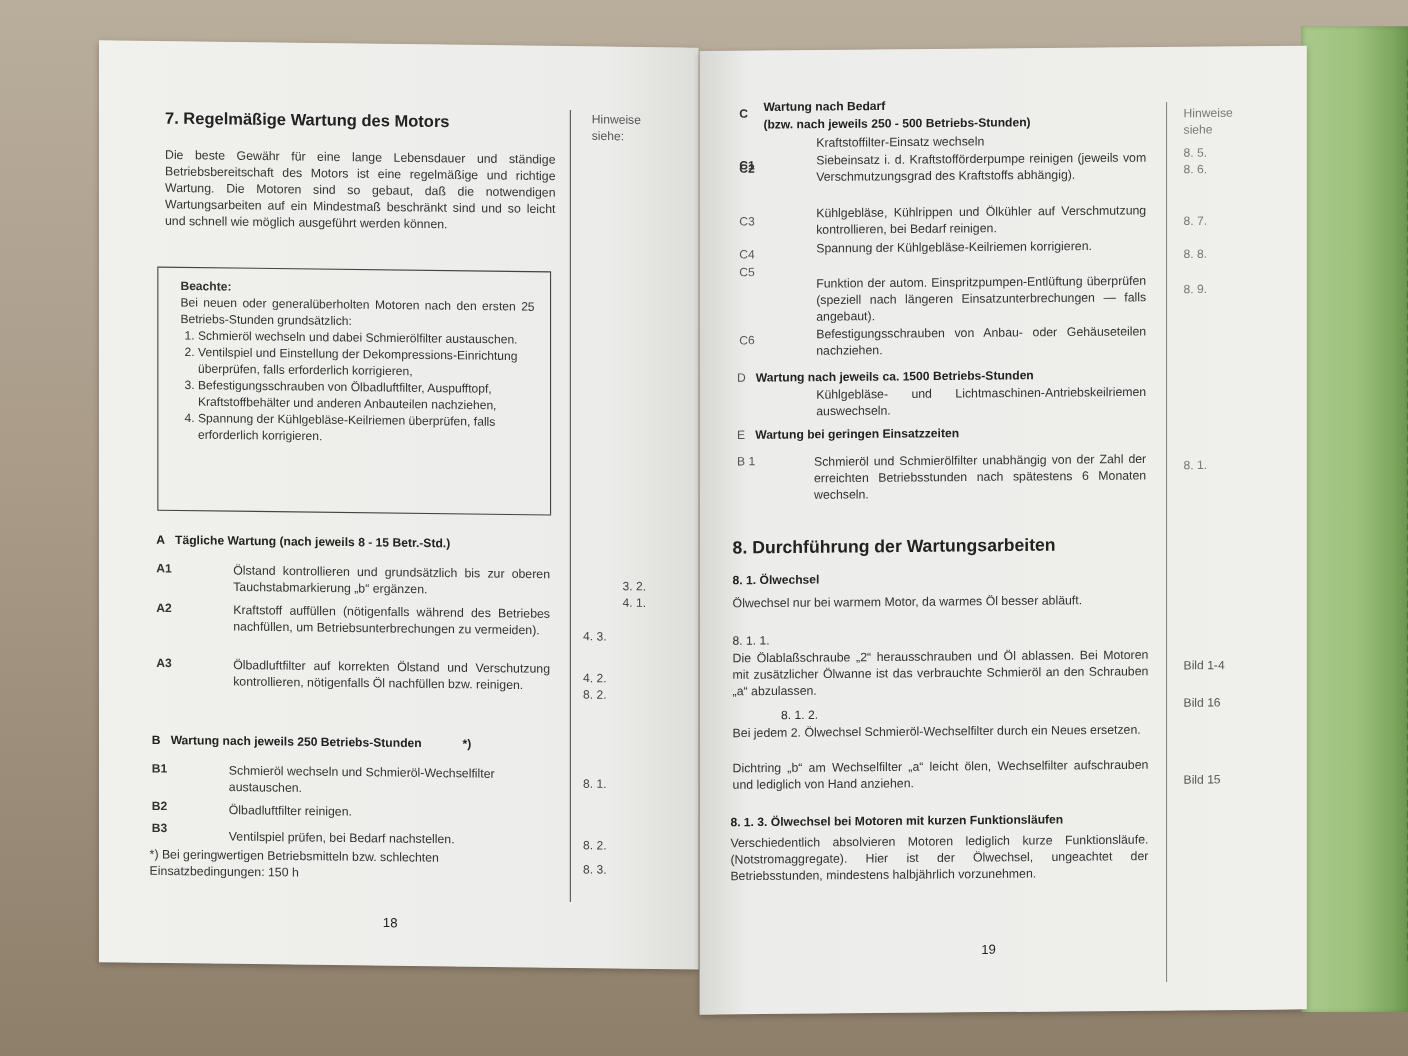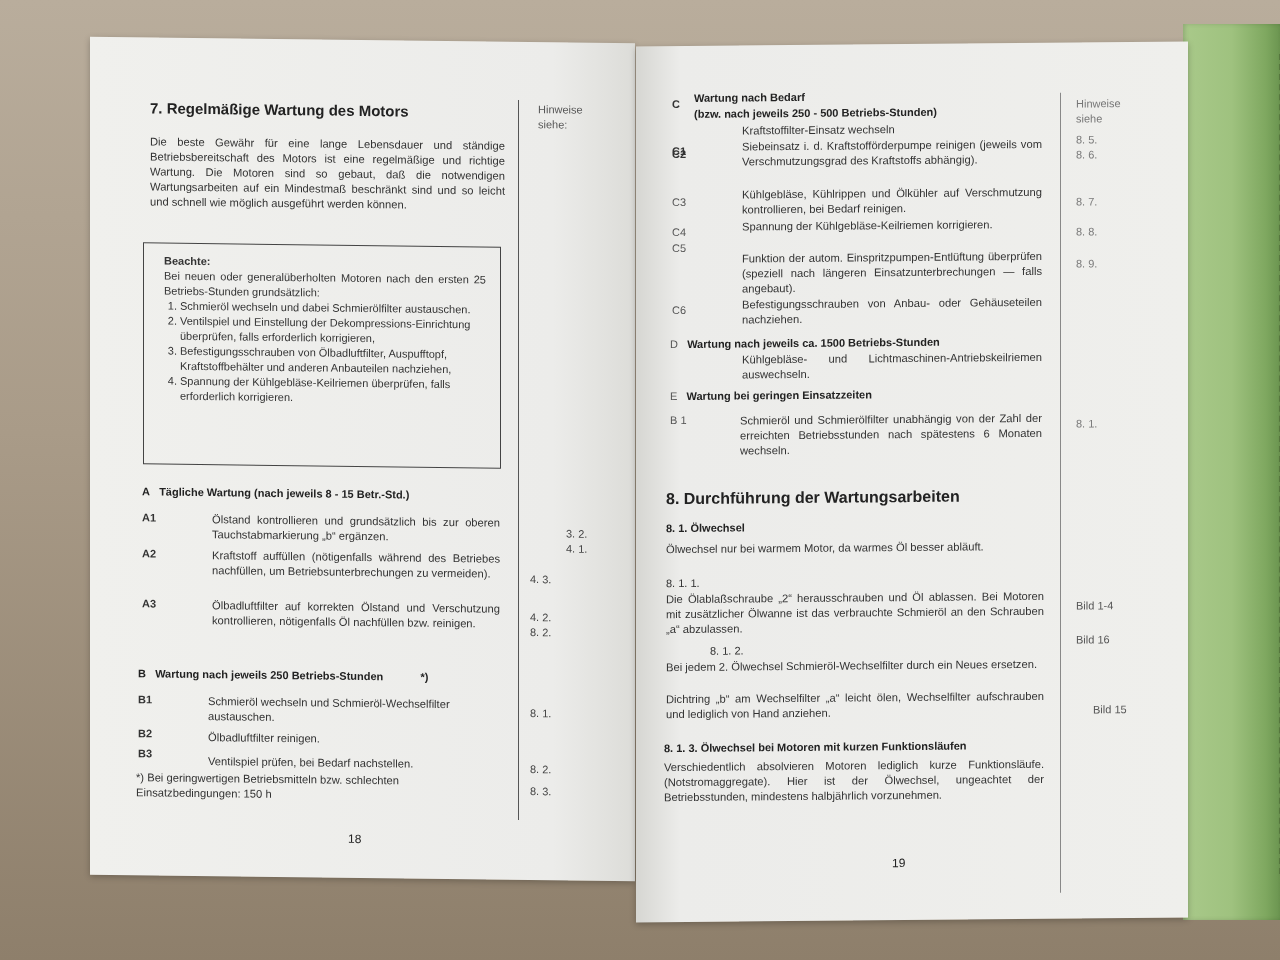--- a/index.html
+++ b/index.html
@@ -178,19 +178,19 @@
   <div class="abs body" style="left:30px;top:496px;width:378px;">Ölwechsel nur bei warmem Motor, da warmes Öl besser abläuft.</div>
 
   <div class="abs small" style="left:30px;top:530px;">8. 1. 1.</div>
   <div class="abs body" style="left:30px;top:546px;width:378px;">Die Ölablaßschraube „2“ herausschrauben und Öl ablassen. Bei Motoren mit zusätzlicher Ölwanne ist das verbrauchte Schmieröl an den Schrauben „a“ abzulassen.</div>
   <div class="abs ref" style="left:440px;top:556px;color:#555;">Bild 1-4</div>
   <div class="abs ref" style="left:440px;top:590px;color:#555;">Bild 16</div>
 
   <div class="abs small" style="left:30px;top:598px;margin-left:44px;">8. 1. 2.</div>
   <div class="abs body" style="left:30px;top:614px;width:378px;">Bei jedem 2. Ölwechsel Schmieröl-Wechselfilter durch ein Neues ersetzen.</div>
   <div class="abs body" style="left:30px;top:646px;width:378px;">Dichtring „b“ am Wechselfilter „a“ leicht ölen, Wechselfilter aufschrauben und lediglich von Hand anziehen.</div>
-  <div class="abs ref" style="left:457px;top:660px;color:#555;">Bild 15</div>
+  <div class="abs ref" style="left:440px;top:660px;color:#555;">Bild 15</div>
 
   <div class="abs sec" style="left:28px;top:696px;">8. 1. 3. Ölwechsel bei Motoren mit kurzen Funktionsläufen</div>
   <div class="abs body" style="left:28px;top:714px;width:380px;">Verschiedentlich absolvieren Motoren lediglich kurze Funktionsläufe. (Notstromaggregate). Hier ist der Ölwechsel, ungeachtet der Betriebsstunden, mindestens halbjährlich vorzunehmen.</div>
 
   <div class="abs pg" style="left:256px;top:812px;">19</div>
 </div>
 
 </body></html>

